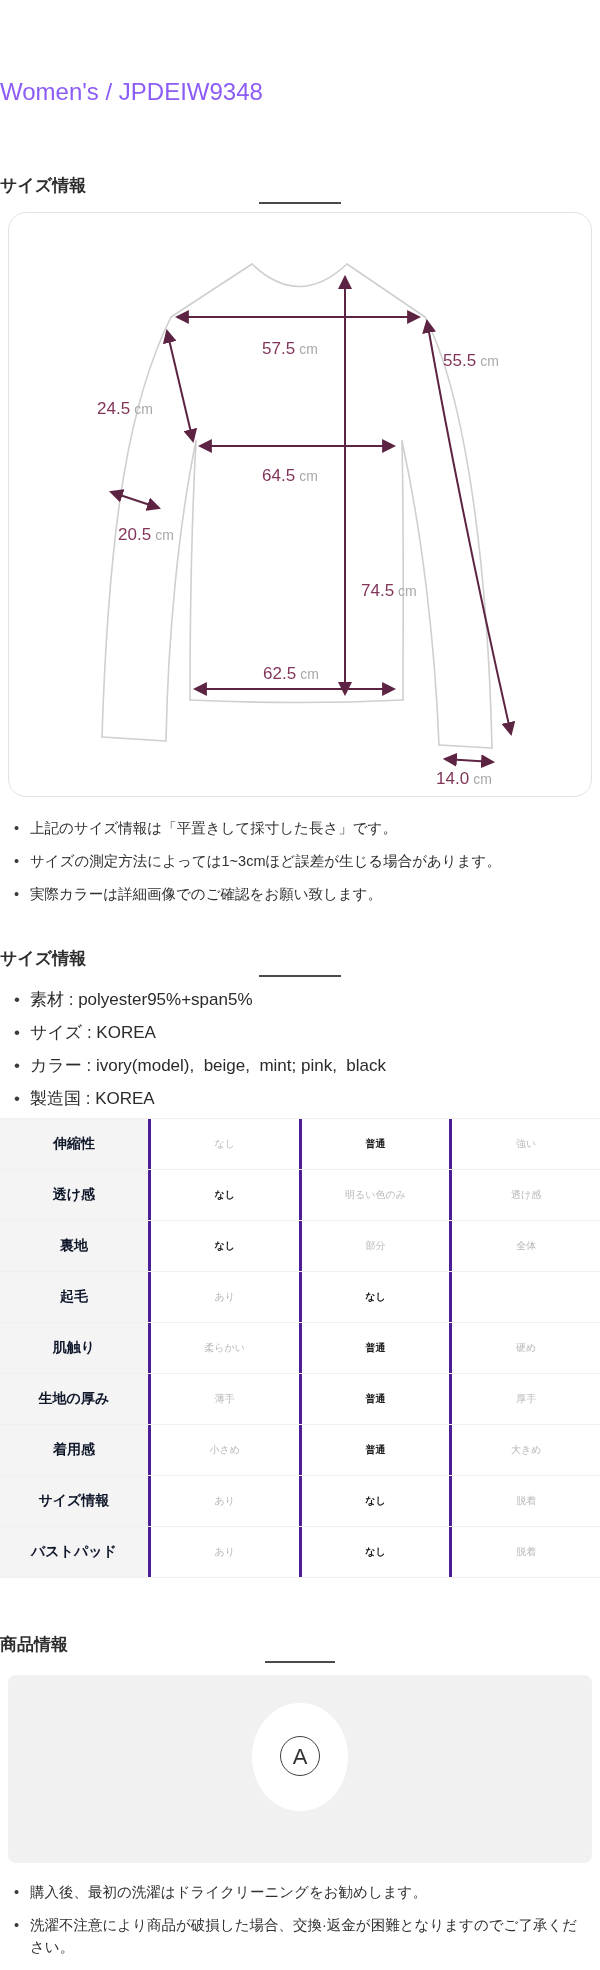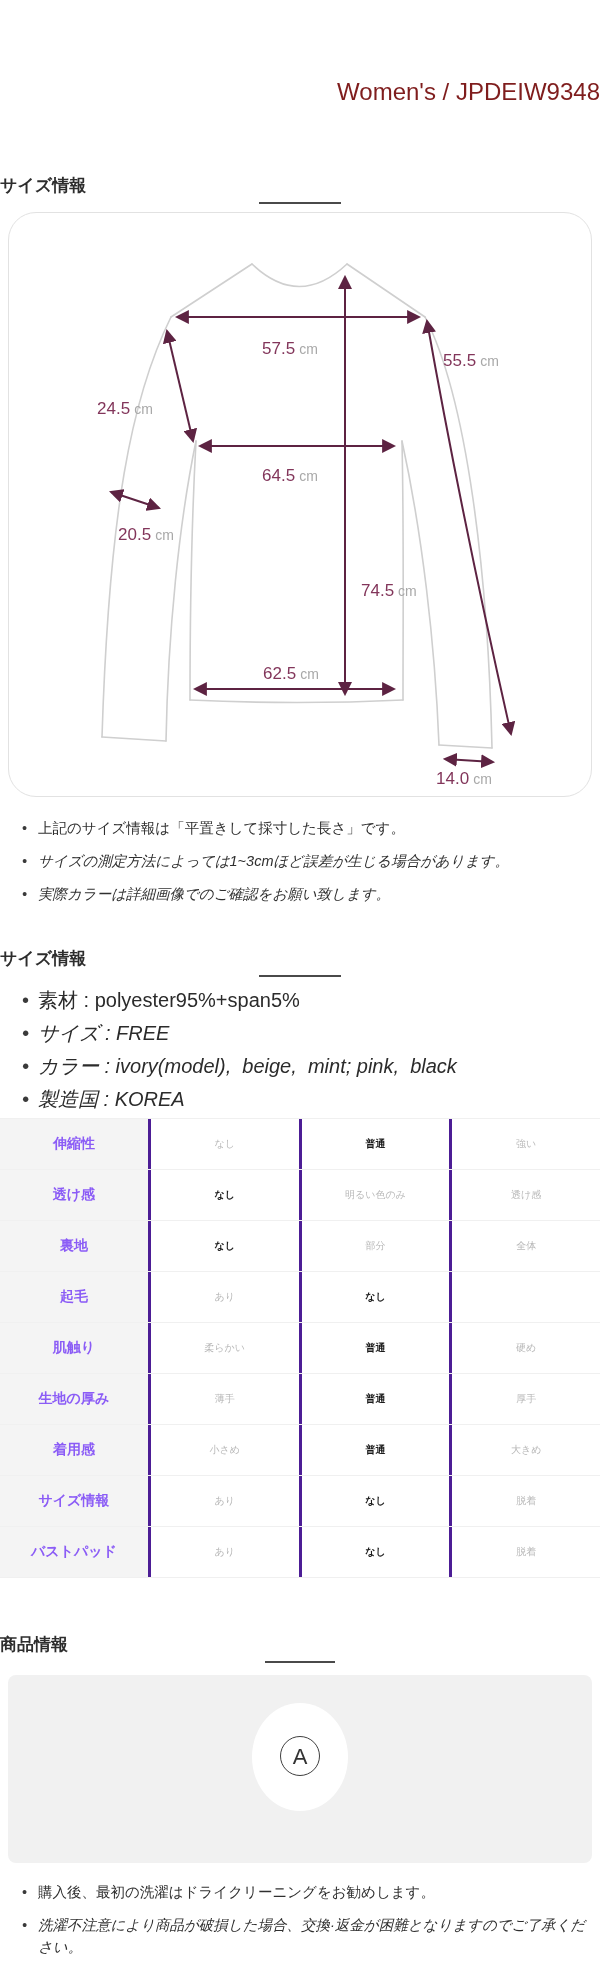--- a/index.html
+++ b/index.html
@@ -3,68 +3,68 @@
 <meta charset="utf-8">
 <style>
   html,body { margin:0; padding:0; background:#fff; }
   body {
     width:600px;
     font-family:"Liberation Sans","DejaVu Sans",sans-serif;
     color:#333;
   }
   .title {
     margin:76px 0 0;
-    text-align:right;
+    text-align:left;
     font-size:24px;
     line-height:32px;
     font-weight:400;
-    color:#7f1d1d;
+    color:#8b5cf6;
   }
   .sec-head {
     text-align:left;
     font-size:17px;
     font-weight:700;
     color:#2d2d2d;
     line-height:24px;
   }
   .h1m { margin-top:66px; }
   .h2m { margin-top:42px; }
   .h3m { margin-top:55px; }
   .underline { height:2px; background:#4a4a4a; margin:4px auto 0; }
   .u-size { width:82px; }
   .u-care { width:70px; }
   .diagram-box {
     margin:8px 8px 0;
     border:1px solid #e2e2e2;
-    border-radius:28px;
+    border-radius:18px;
     height:583px;
     overflow:hidden;
   }
   .mv { font-size:17px; fill:#82355a; }
   .mu { font-size:14px; fill:#a8a8a8; }
-  .notes { list-style:none; margin:20px 0 0; padding:0 14px 0 20px; }
+  .notes { list-style:none; margin:20px 0 0; padding:0 14px 0 12px; }
   .notes li {
     position:relative;
     padding-left:18px;
     font-size:14.5px;
     line-height:22px;
     color:#2f2f2f;
     white-space:pre-wrap;
   }
-  .notes li + li { margin-top:11px;font-style:italic; }
+  .notes li + li { margin-top:11px; }
   .notes li::before { content:"•"; position:absolute; left:2px; top:0; color:#3a3a3a; }
   .details { margin-top:12px; }
-  .details li { font-size:20px; color:#2b2b2b; }
+  .details li { font-size:17px; color:#2b2b2b; }
   .spec-table { margin-top:8px; border-top:1px solid #f0f0f0; }
   .trow { display:flex; height:50px; border-bottom:1px solid #f0f0f0; }
   .tlabel {
     width:150px;
     background:#f4f4f4;
     display:flex; align-items:center; justify-content:center;
-    font-size:14px; font-weight:700; color:#8b5cf6;
+    font-size:14px; font-weight:700; color:#0f172a;
   }
   .tcell {
     width:150px;
     display:flex; align-items:center; justify-content:center;
     font-size:10px; color:#b8b8b8;
     border-left:3px solid #4c1d95;
   }
   .tcell.sel { color:#1b1b1b; font-weight:700; }
   .care-box {
     margin:12px 8px 0;
@@ -154,21 +154,21 @@
   <li>上記のサイズ情報は「平置きして採寸した長さ」です。</li>
   <li>サイズの測定方法によっては1~3cmほど誤差が生じる場合があります。</li>
   <li>実際カラーは詳細画像でのご確認をお願い致します。</li>
 </ul>
 
 <div class="sec-head h2m">サイズ情報</div>
 <div class="underline u-size"></div>
 
 <ul class="notes details">
   <li>素材 : polyester95%+span5%</li>
-  <li>サイズ : FREE</li>
+  <li>サイズ : KOREA</li>
   <li>カラー : ivory(model),  beige,  mint; pink,  black</li>
   <li>製造国 : KOREA</li>
 </ul>
 
 <div class="spec-table">
   <div class="trow">
     <div class="tlabel">伸縮性</div>
     <div class="tcell">なし</div>
     <div class="tcell sel">普通</div>
     <div class="tcell">強い</div>

